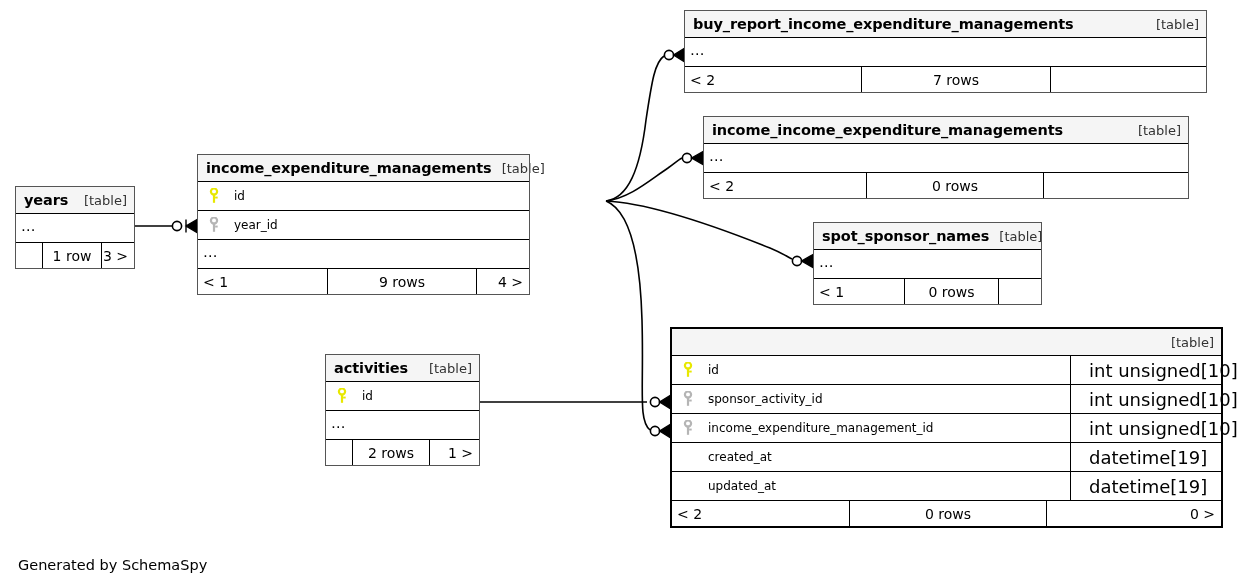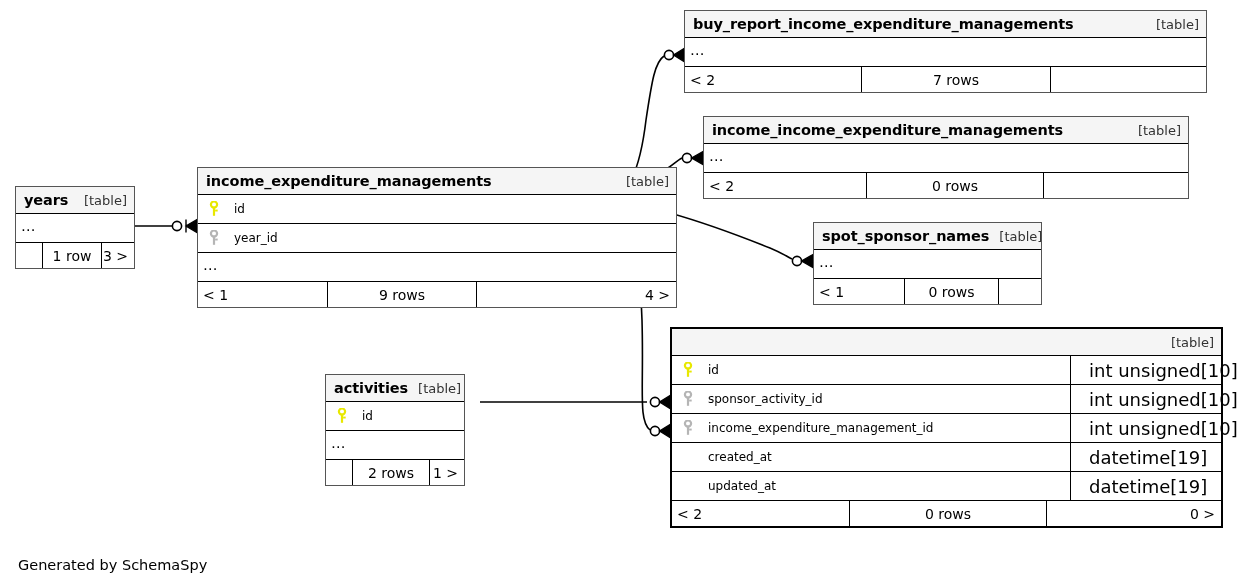--- a/index.html
+++ b/index.html
@@ -196,21 +196,21 @@
           <div class="col-main" style="padding-left: 5px;">
             <span class="col-label">…</span>
           </div>
         </div>
         <div class="tbl-foot">
           <div class="foot-cell foot-left" style="flex: 0 0 26px;"></div>
           <div class="foot-cell foot-center" style="flex: 0 0 60px;">1 row</div>
           <div class="foot-cell foot-right" style="flex: 1 1 auto;">3 &gt;</div>
         </div>
       </div>
-      <div class="tbl" style="left: 197px; top: 167px; width: 480px;">
+      <div class="tbl" style="left: 197px; top: 154px; width: 333px;">
         <div class="tbl-title">
           <span class="tbl-name">income_expenditure_managements</span>
           <span class="tbl-kind">[table]</span>
         </div>
         <div class="col-row">
           <div class="col-main">
             <span class="keyicon"><svg width="16" height="16" viewBox="0 0 16 16">
                 <circle cx="8" cy="3.6" r="3.1" fill="none" stroke="#e8e800" stroke-width="2.2"></circle>
                 <rect x="6.9" y="5.6" width="2.2" height="9.2" fill="#e8e800"></rect>
                 <rect x="9.1" y="8.6" width="2.6" height="1.9" fill="#e8e800"></rect>
@@ -337,21 +337,21 @@
             <span class="col-label">updated_at</span>
           </div>
           <div class="col-type" style="width: 132px;">datetime[19]</div>
         </div>
         <div class="tbl-foot">
           <div class="foot-cell foot-left" style="flex: 0 0 177px;">&lt; 2</div>
           <div class="foot-cell foot-center" style="flex: 0 0 198px;">0 rows</div>
           <div class="foot-cell foot-right" style="flex: 1 1 auto;">0 &gt;</div>
         </div>
       </div>
-      <div class="tbl" style="left: 325px; top: 374px; width: 140px;">
+      <div class="tbl" style="left: 325px; top: 354px; width: 155px;">
         <div class="tbl-title">
           <span class="tbl-name">activities</span>
           <span class="tbl-kind">[table]</span>
         </div>
         <div class="col-row">
           <div class="col-main">
             <span class="keyicon"><svg width="16" height="16" viewBox="0 0 16 16">
                 <circle cx="8" cy="3.6" r="3.1" fill="none" stroke="#e8e800" stroke-width="2.2"></circle>
                 <rect x="6.9" y="5.6" width="2.2" height="9.2" fill="#e8e800"></rect>
                 <rect x="9.1" y="8.6" width="2.6" height="1.9" fill="#e8e800"></rect>

